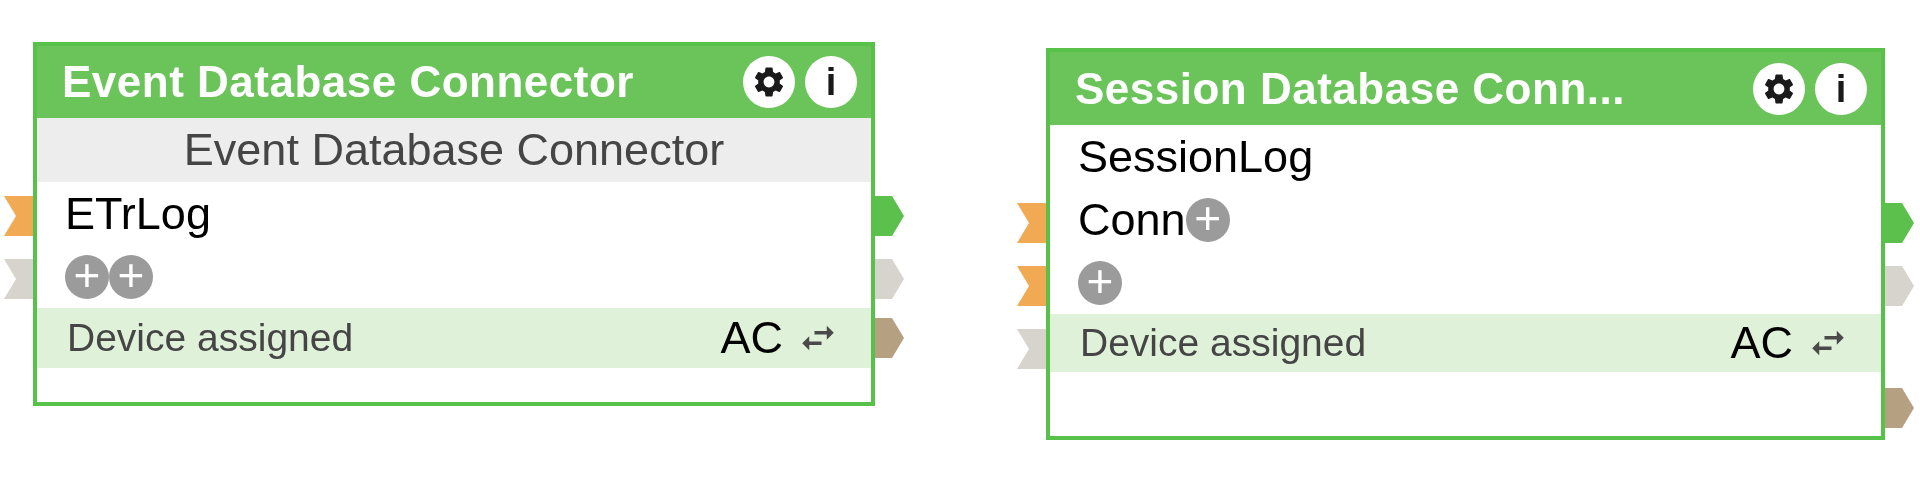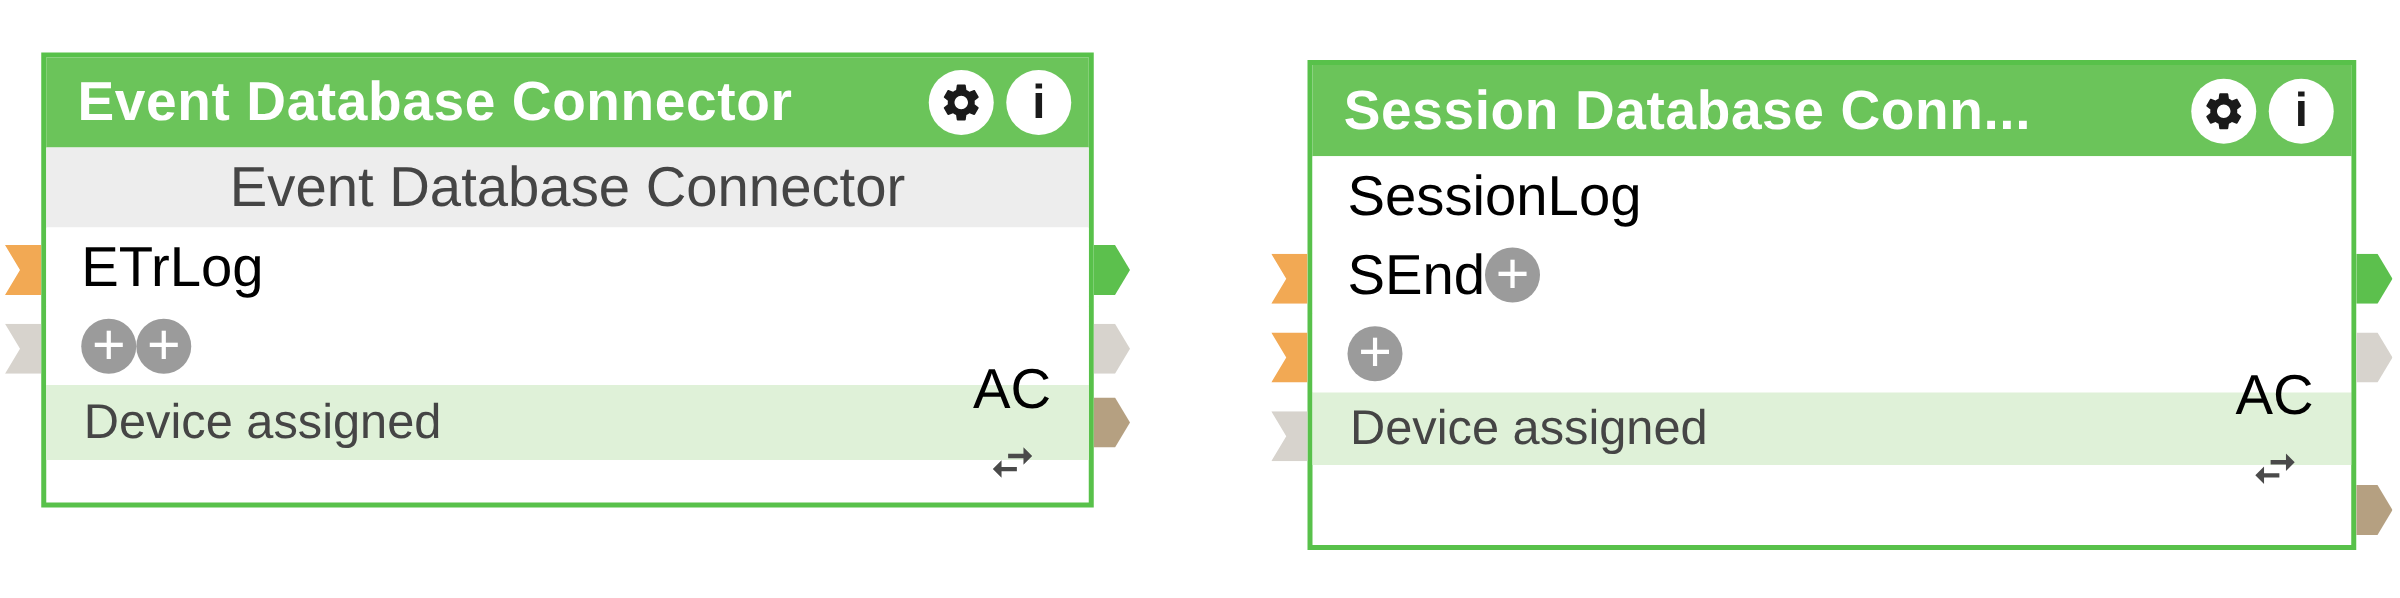--- a/index.html
+++ b/index.html
@@ -107,21 +107,20 @@
   }
   .footer-label {
     font-size: 39px;
     color: var(--footer-text, #454545);
     white-space: nowrap;
   }
   .footer-right {
     display: flex;
     align-items: center;
     gap: 12px;
-    flex-direction: column;
   }
   .footer-badge {
     font-size: 45px;
     color: var(--badge-text, #000000);
   }
   .conn {
     position: absolute;
     display: block;
   }
   .conn-in { left: -33px; }
@@ -207,21 +206,21 @@
       </span>
     </div>
 
 
     <div class="port-row">
       <span class="port-label">Session</span>
       <span class="port-label">Log</span>
     </div>
 
     <div class="port-row">
-      <span class="port-label">SEnd</span>
+      <span class="port-label">Conn</span>
       <span class="add-circle">
         <span>+</span>
       </span>
     </div>
 
     <div class="port-row">
       <span class="add-circle">
         <span>+</span>
       </span>
     </div>

